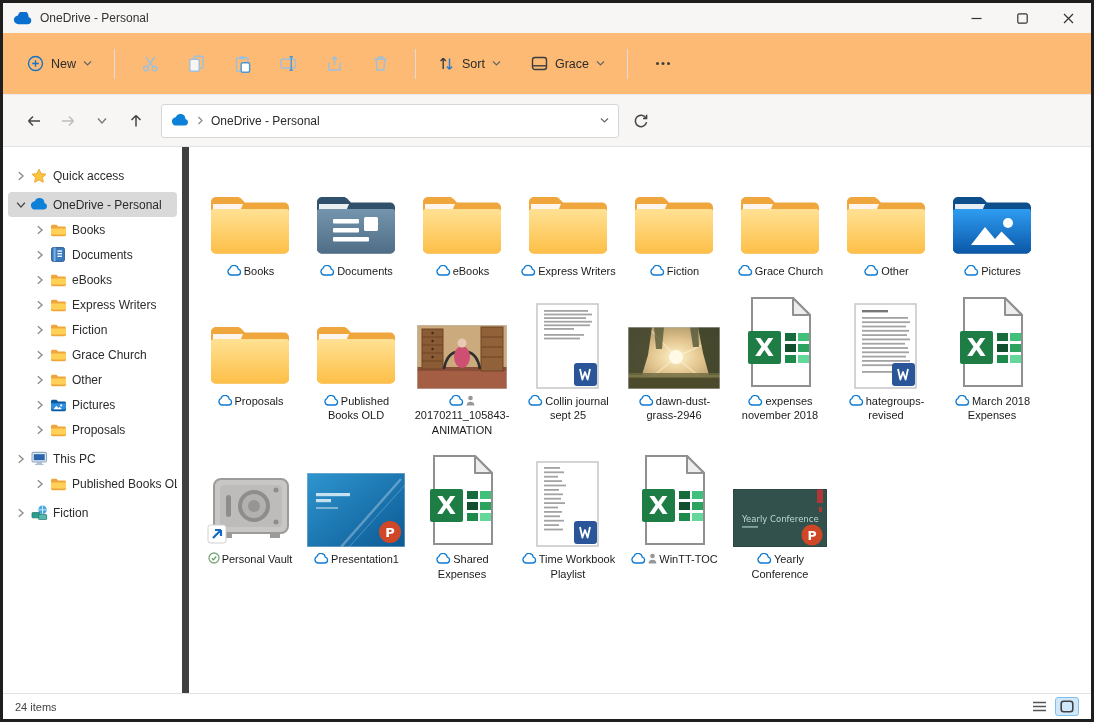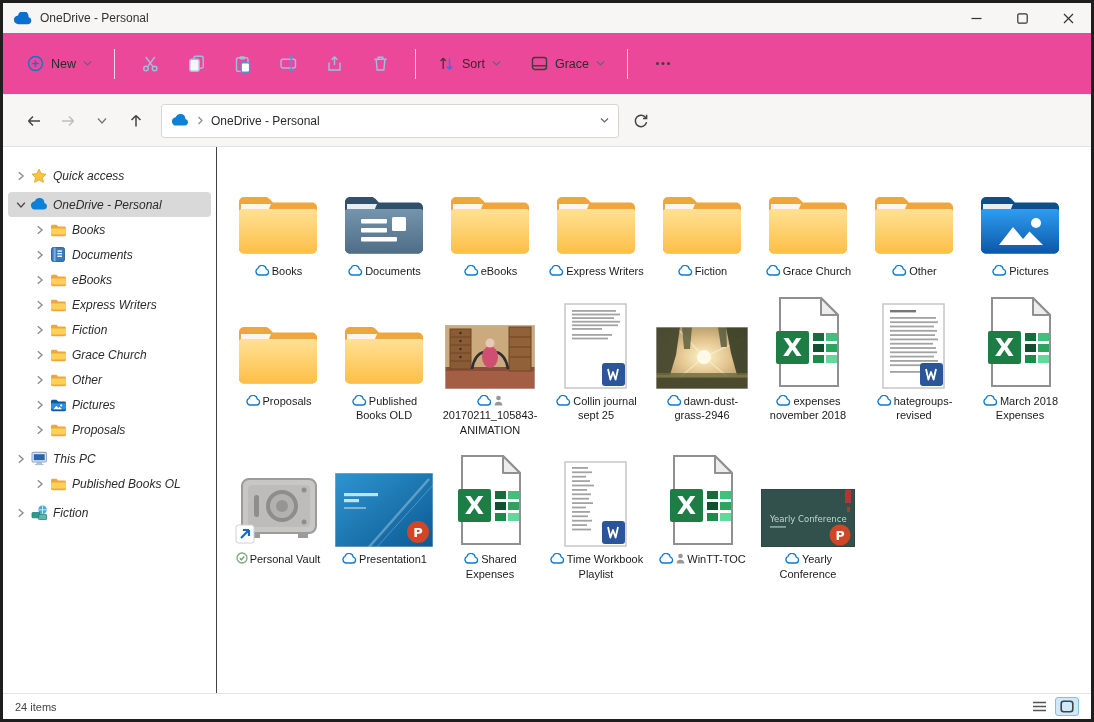--- a/index.html
+++ b/index.html
@@ -6,41 +6,41 @@
   body { font-family:"Liberation Sans","DejaVu Sans",sans-serif; background:#fff; }
   .window { width:1094px; height:722px; border:3px solid #1e1e1e; display:flex; flex-direction:column; background:#fff; overflow:hidden; }
 
   
   .titlebar { height:30px; background:#f7f6f5; display:flex; align-items:center; padding-left:10px; flex:none; }
   .titlebar .title { font-size:12px; color:#333; margin-left:7px; }
   .win-controls { margin-left:auto; display:flex; height:100%; }
   .wc { width:46px; height:100%; border:none; background:none; display:flex; align-items:center; justify-content:center; cursor:pointer; }
 
   
-  .toolbar { height:62px; background:#ec4899; border-bottom:1px solid #ebebeb; display:flex; align-items:center; padding:0 14px; flex:none; }
+  .toolbar { height:62px; background:#fdba74; border-bottom:1px solid #ebebeb; display:flex; align-items:center; padding:0 14px; flex:none; }
   .tb-sep { width:1px; height:30px; background:#dddddd; margin:0 12px; flex:none; }
   .tb-btn { display:flex; align-items:center; gap:7px; border:none; background:none; padding:8px 10px; border-radius:4px; font-size:12.5px; color:#2b2b2b; font-family:inherit; cursor:pointer; }
   .tb-icon-btn { width:46px; height:38px; border:none; background:none; display:flex; align-items:center; justify-content:center; border-radius:4px; cursor:pointer; }
   .tb-icons { display:flex; align-items:center; }
 
   
   .addressbar { height:52px; background:#f7f6f5; border-bottom:1px solid #e3e3e3; display:flex; align-items:center; padding:0 16px; flex:none; }
   .nav-btns { display:flex; align-items:center; gap:4px; }
   .nav-btn { width:30px; height:30px; border:none; background:none; display:flex; align-items:center; justify-content:center; border-radius:4px; cursor:pointer; }
   .addr-box { margin-left:10px; width:458px; height:34px; background:#fff; border:1px solid #d6d6d6; border-radius:3px; display:flex; align-items:center; padding:0 9px; gap:7px; flex:none; }
   .addr-text { font-size:12px; color:#2b2b2b; }
   .addr-spacer { flex:1; }
   .refresh-btn { width:36px; height:32px; border:none; background:none; display:flex; align-items:center; justify-content:center; cursor:pointer; margin-left:4px; }
   .search-box { margin-left:10px; flex:1; height:34px; background:#fff; border:1px solid #d6d6d6; border-radius:3px; display:flex; align-items:center; padding:0 11px; gap:9px; }
   .search-box input { border:none; outline:none; flex:1; font-size:12px; font-family:inherit; color:#333; background:transparent; }
   .search-box input::placeholder { color:#8d8d8d; }
 
   
   .bodyrow { flex:1; display:flex; min-height:0; }
-  .sidebar { width:214px; flex:none; padding-top:12px; border-right:1px solid #404040; overflow:hidden;font-style:italic; }
+  .sidebar { width:186px; flex:none; padding-top:12px; border-right:7px solid #404040; overflow:hidden; }
   .side-row { height:25px; display:flex; align-items:center; font-size:12px; color:#2b2b2b; margin:0 5px; border-radius:4px; cursor:pointer; white-space:nowrap; overflow:hidden; }
   .side-row.selected { background:#d9d9d9; }
   .side-row .tw { width:17px; flex:none; display:flex; align-items:center; justify-content:center; }
   .side-row .si { width:20px; flex:none; display:flex; align-items:center; justify-content:center; margin-right:4px; }
   .side-row.root { margin-top:4px; }
   .grid { flex:1; display:grid; grid-template-columns:repeat(8,106px); align-content:start; justify-content:start; padding:14px 0 0 8px; row-gap:12px; overflow:hidden; }
   .file-item { display:flex; flex-direction:column; align-items:center; cursor:pointer; }
   .thumb { height:98px; display:flex; align-items:flex-end; justify-content:center; }
   .flabel { margin-top:5px; font-size:11px; line-height:1.32; text-align:center; max-width:96px; overflow-wrap:anywhere; color:#1b1b1b; }
   .flabel svg { vertical-align:-1px; margin-right:2px; }

